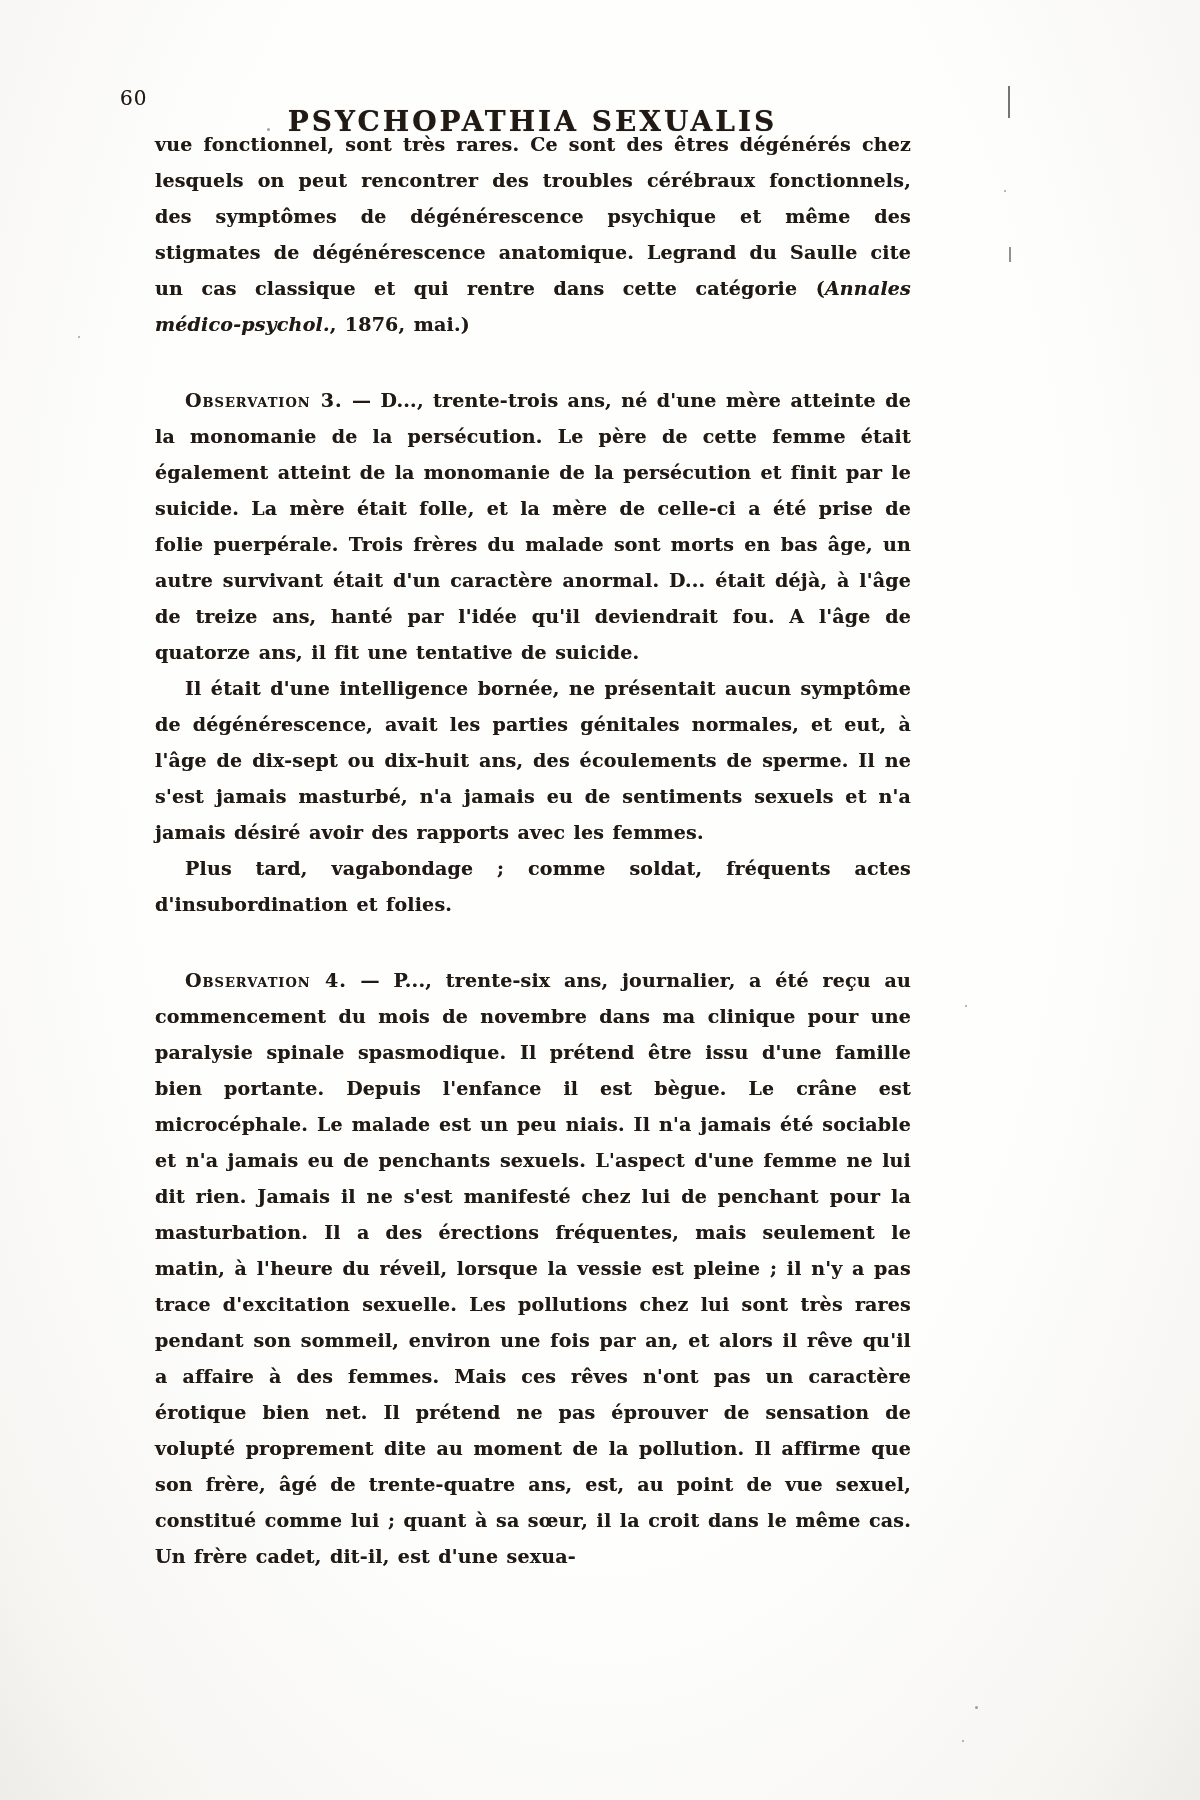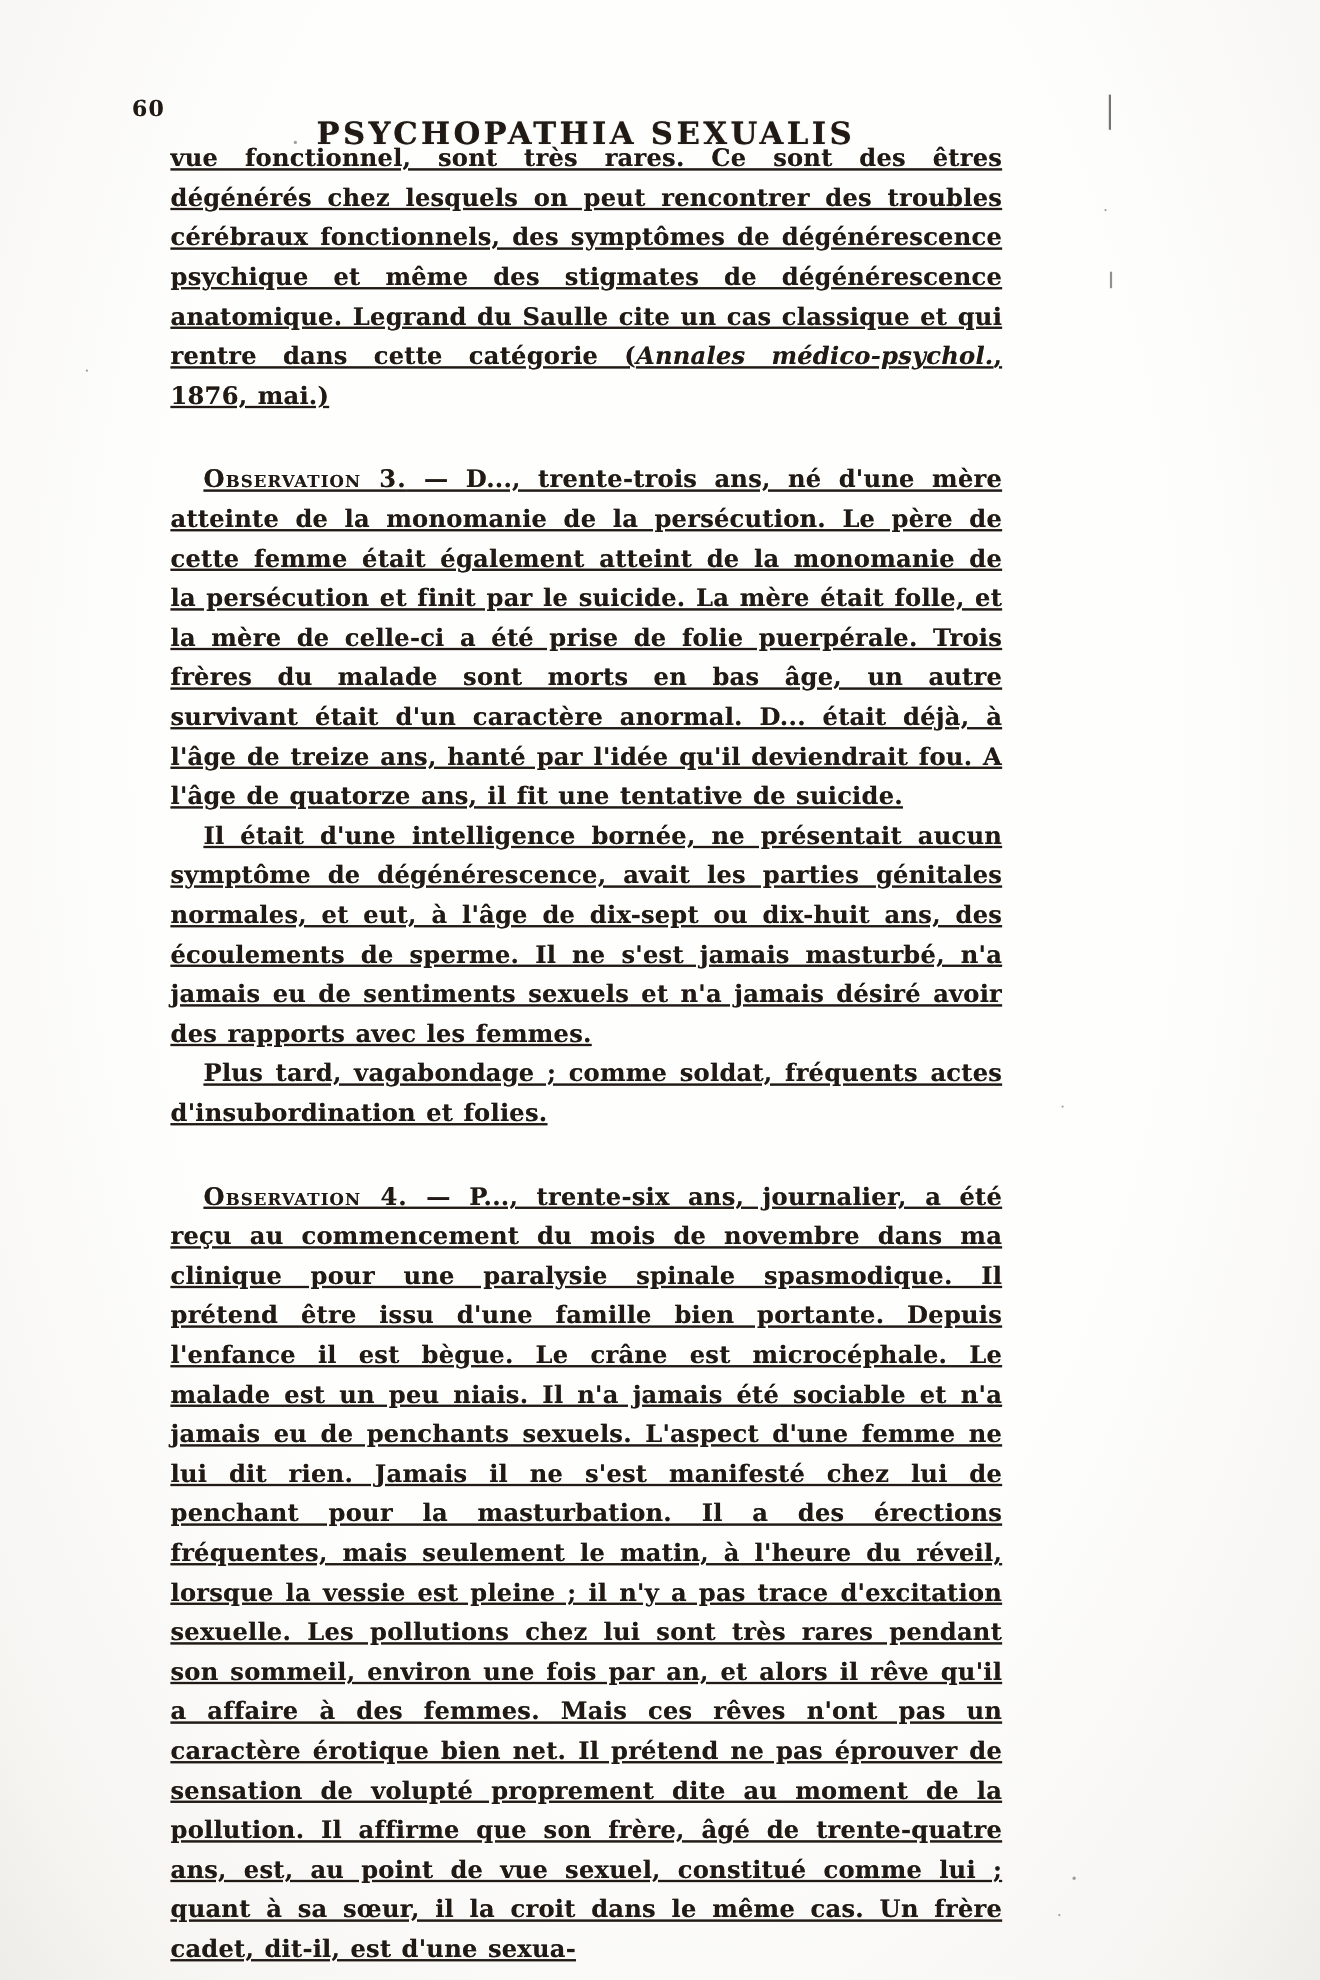--- a/index.html
+++ b/index.html
@@ -23,21 +23,21 @@
     top: 84px;
     left: 0;
     width: 100%;
     height: 30px;
   }
   .page-number {
     position: absolute;
     left: 120px;
     top: 2px;
     font-size: 20px;
-    font-weight: 700;
+    font-weight: 400;
     letter-spacing: 1px;
     text-shadow: 0 0 0.6px rgba(33,26,20,0.6);
   }
   .running-title {
     position: absolute;
     left: 155px;
     width: 755px;
     top: 0;
     text-align: center;
     font-size: 28px;
@@ -46,28 +46,27 @@
     text-shadow: 0 0 0.7px rgba(33,26,20,0.65);
     white-space: nowrap;
     margin-top: 21px;
   }
   
   .text-block {
     position: absolute;
     top: 126px;
     left: 155px;
     width: 756px;
-    font-size: 22px;
+    font-size: 19px;
     font-weight: 700;
     line-height: 36px;
     text-align: justify;
     letter-spacing: 0.2px;
     word-spacing: 1.5px;
     text-shadow: 0 0 0.6px rgba(33,26,20,0.55);
-    text-decoration: underline;
   }
   .para { margin: 0; }
   .indent { text-indent: 30px; }
   .gap { margin-top: 40px; }
   .obs-label {
     font-variant: small-caps;
     font-variant-caps: small-caps;
     letter-spacing: 1px;
   }
   .italic { font-style: italic; }

